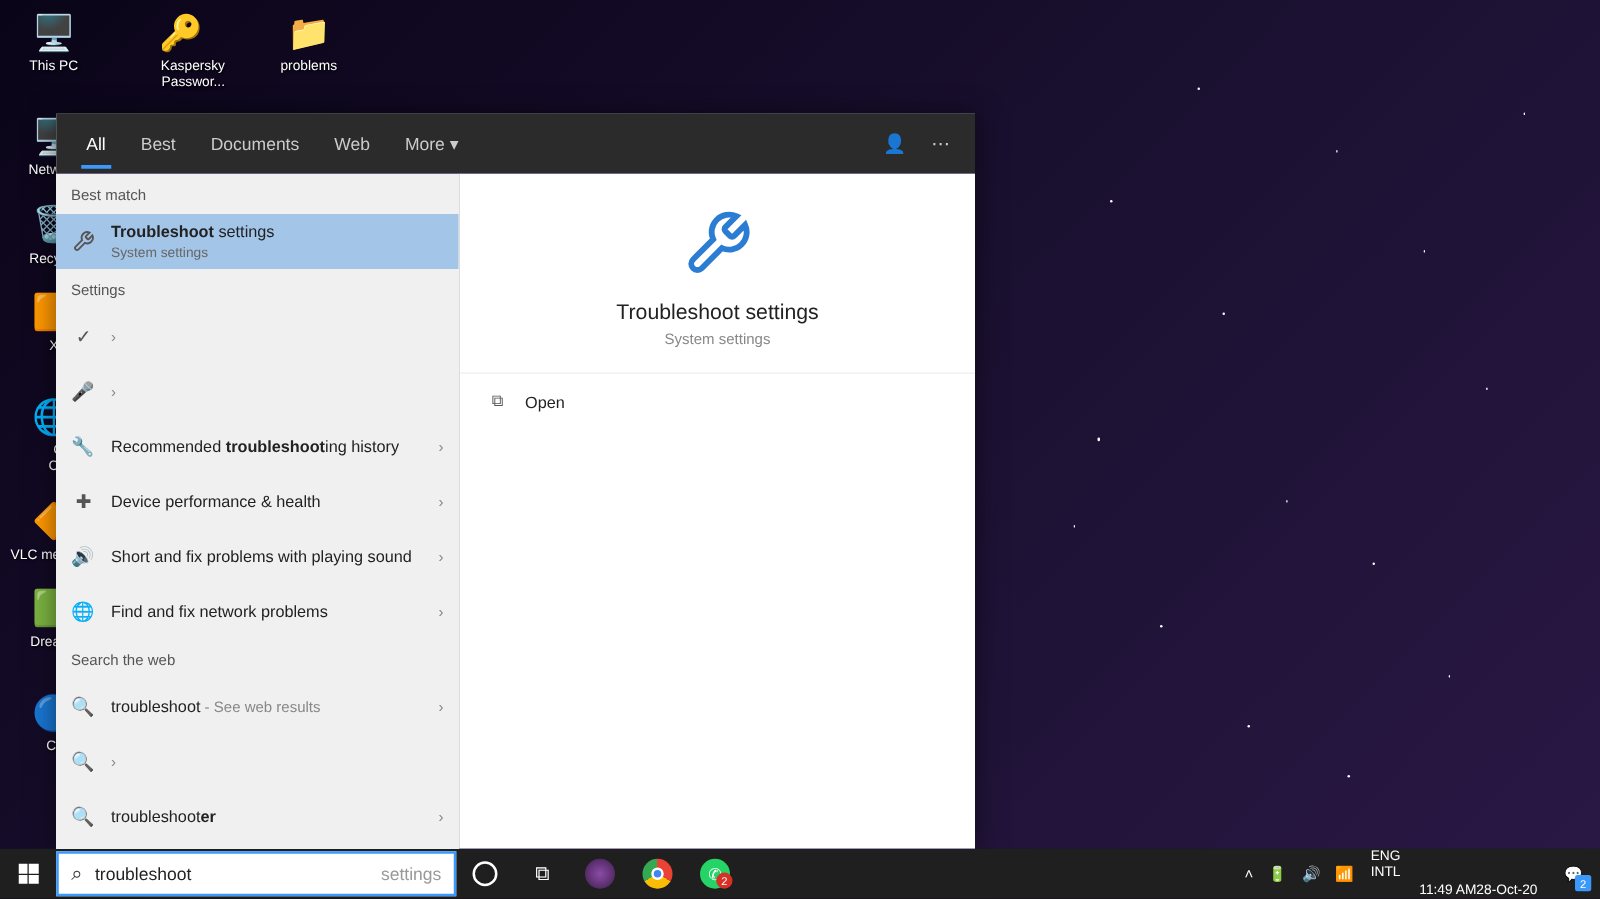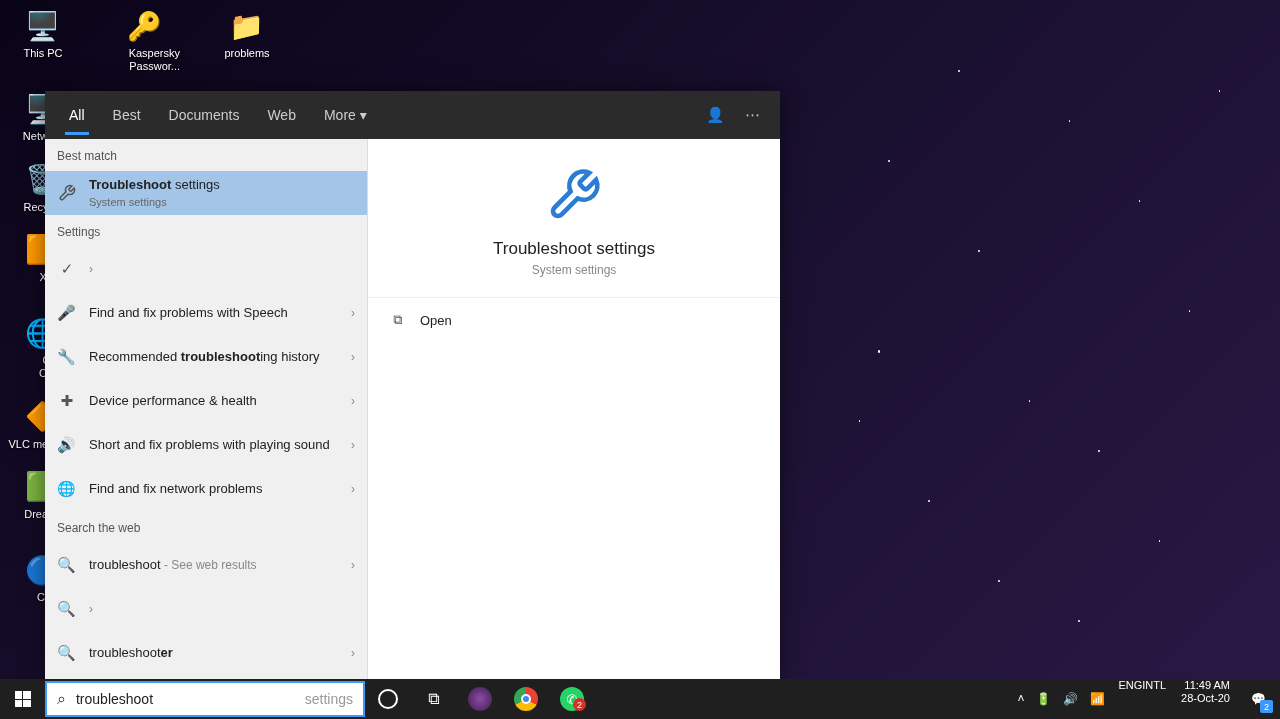--- a/index.html
+++ b/index.html
@@ -42,22 +42,22 @@
 .win-logo span { background:#fff; }
 .search-box { width:320px; height:36px; margin:2px 0; background:#fff; border:2px solid #3b99fc; display:flex; align-items:center; padding:0 10px; gap:10px; }
 .search-box input { flex:1; border:none; outline:none; font-size:14px; color:#222; background:transparent; }
 .search-box .ghost { color:#999; font-size:14px; margin-left:-3px; }
 .task-icons { display:flex; align-items:center; height:100%; }
 .task-btn { width:46px; height:40px; display:flex; align-items:center; justify-content:center; cursor:pointer; color:#fff; font-size:16px; }
 .task-btn .circ { width:20px; height:20px; border:2px solid #fff; border-radius:50%; }
 .task-btn .app { width:24px; height:24px; border-radius:50%; display:flex; align-items:center; justify-content:center; font-size:13px; position:relative; }
 .tray { margin-left:auto; display:flex; align-items:center; height:100%; color:#fff; font-size:12px; }
 .tray-item { padding:0 6px; height:100%; display:flex; align-items:center; cursor:pointer; }
-.tray-lang { display:flex; flex-direction:row; align-items:flex-start; line-height:1.15; font-size:11px; padding:0 7px; }
-.tray-clock { display:flex; flex-direction:column; align-items:flex-end; line-height:1.15; font-size:11px; padding:0 8px; }
+.tray-lang { display:flex; flex-direction:column; align-items:flex-start; line-height:1.15; font-size:11px; padding:0 7px; }
+.tray-clock { display:flex; flex-direction:row; align-items:flex-end; line-height:1.15; font-size:11px; padding:0 8px;justify-content:space-between; }
 .tray-notif { width:42px; position:relative; justify-content:center; }
 .tray-notif .badge { position:absolute; bottom:6px; right:7px; background:#3b99fc; color:#fff; font-size:9px; width:13px; height:13px; border-radius:2px; display:flex; align-items:center; justify-content:center; }
 .whats-badge { position:absolute; bottom:0; right:-2px; background:#d93025; color:#fff; font-size:9px; width:13px; height:13px; border-radius:50%; display:flex; align-items:center; justify-content:center; }
 </style>
 </head>
 <body>
 
 <div class="desktop">
   <div class="star" style="top:70px;right:320px;width:2px;height:2px"></div>
   <div class="star" style="top:120px;right:210px;width:1.5px;height:1.5px"></div>
@@ -147,21 +147,20 @@
         <div class="result-text"><span><b>Troubleshoot</b><span> settings</span></span><div class="sub">System settings</div></div>
       </div>
       <div class="section-label">Settings</div>
 
       <div class="result-item">
         <div class="result-icon">✓</div>
         <div class="chev">›</div>
       </div>
       <div class="result-item">
         <div class="result-icon">🎤</div>
-        <div class="result-text">Find and fix problems with Speech</div>
         <div class="chev">›</div>
       </div>
       <div class="result-item">
         <div class="result-icon">🔧</div>
         <div class="result-text"><span><span>Recommended </span><b>troubleshoot</b><span>ing history</span></span></div>
         <div class="chev">›</div>
       </div>
       <div class="result-item">
         <div class="result-icon">✚</div>
         <div class="result-text">Device performance &amp; health</div>

